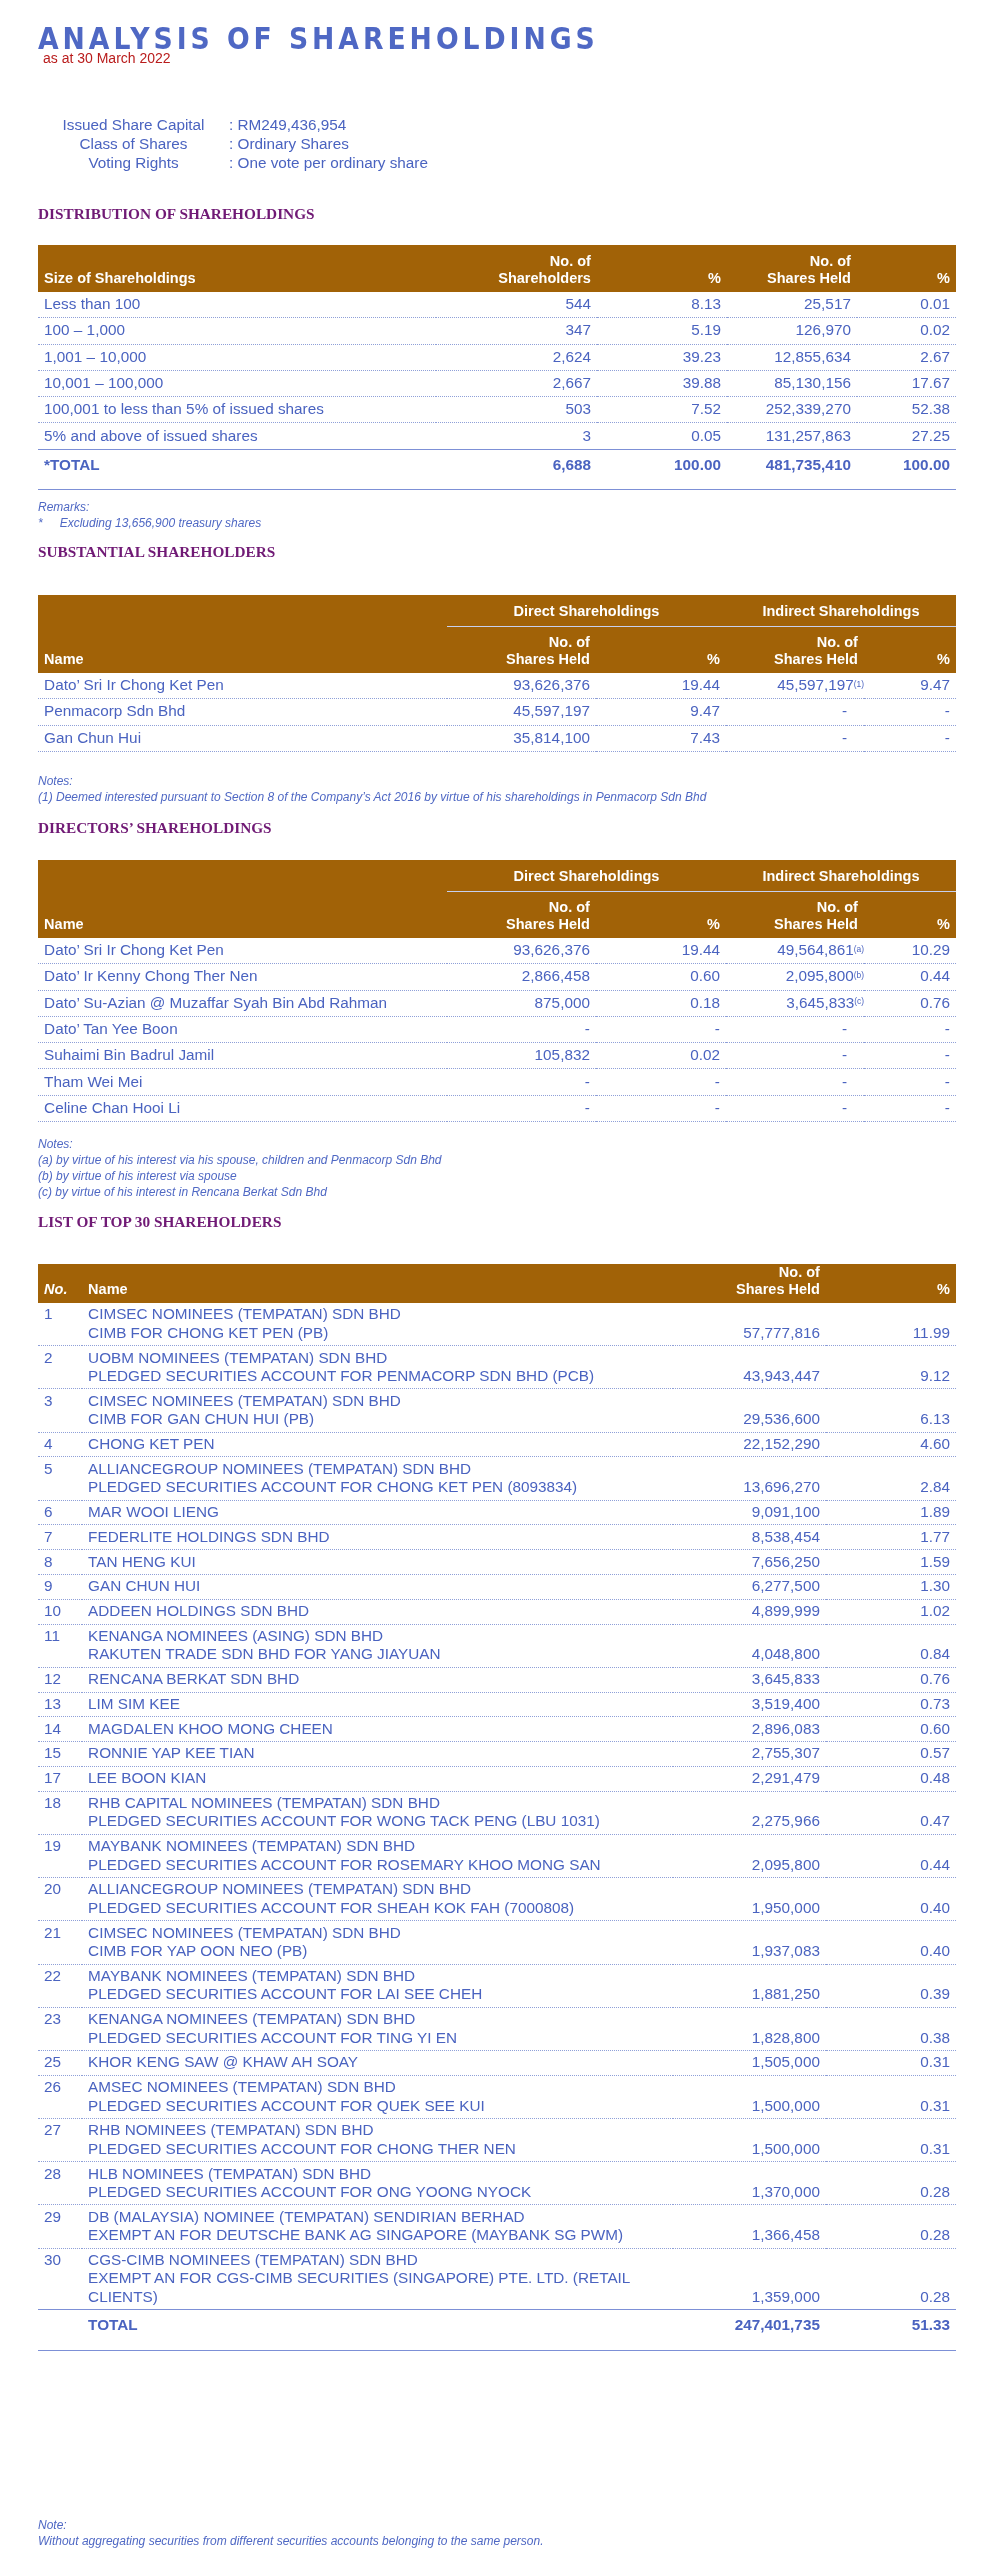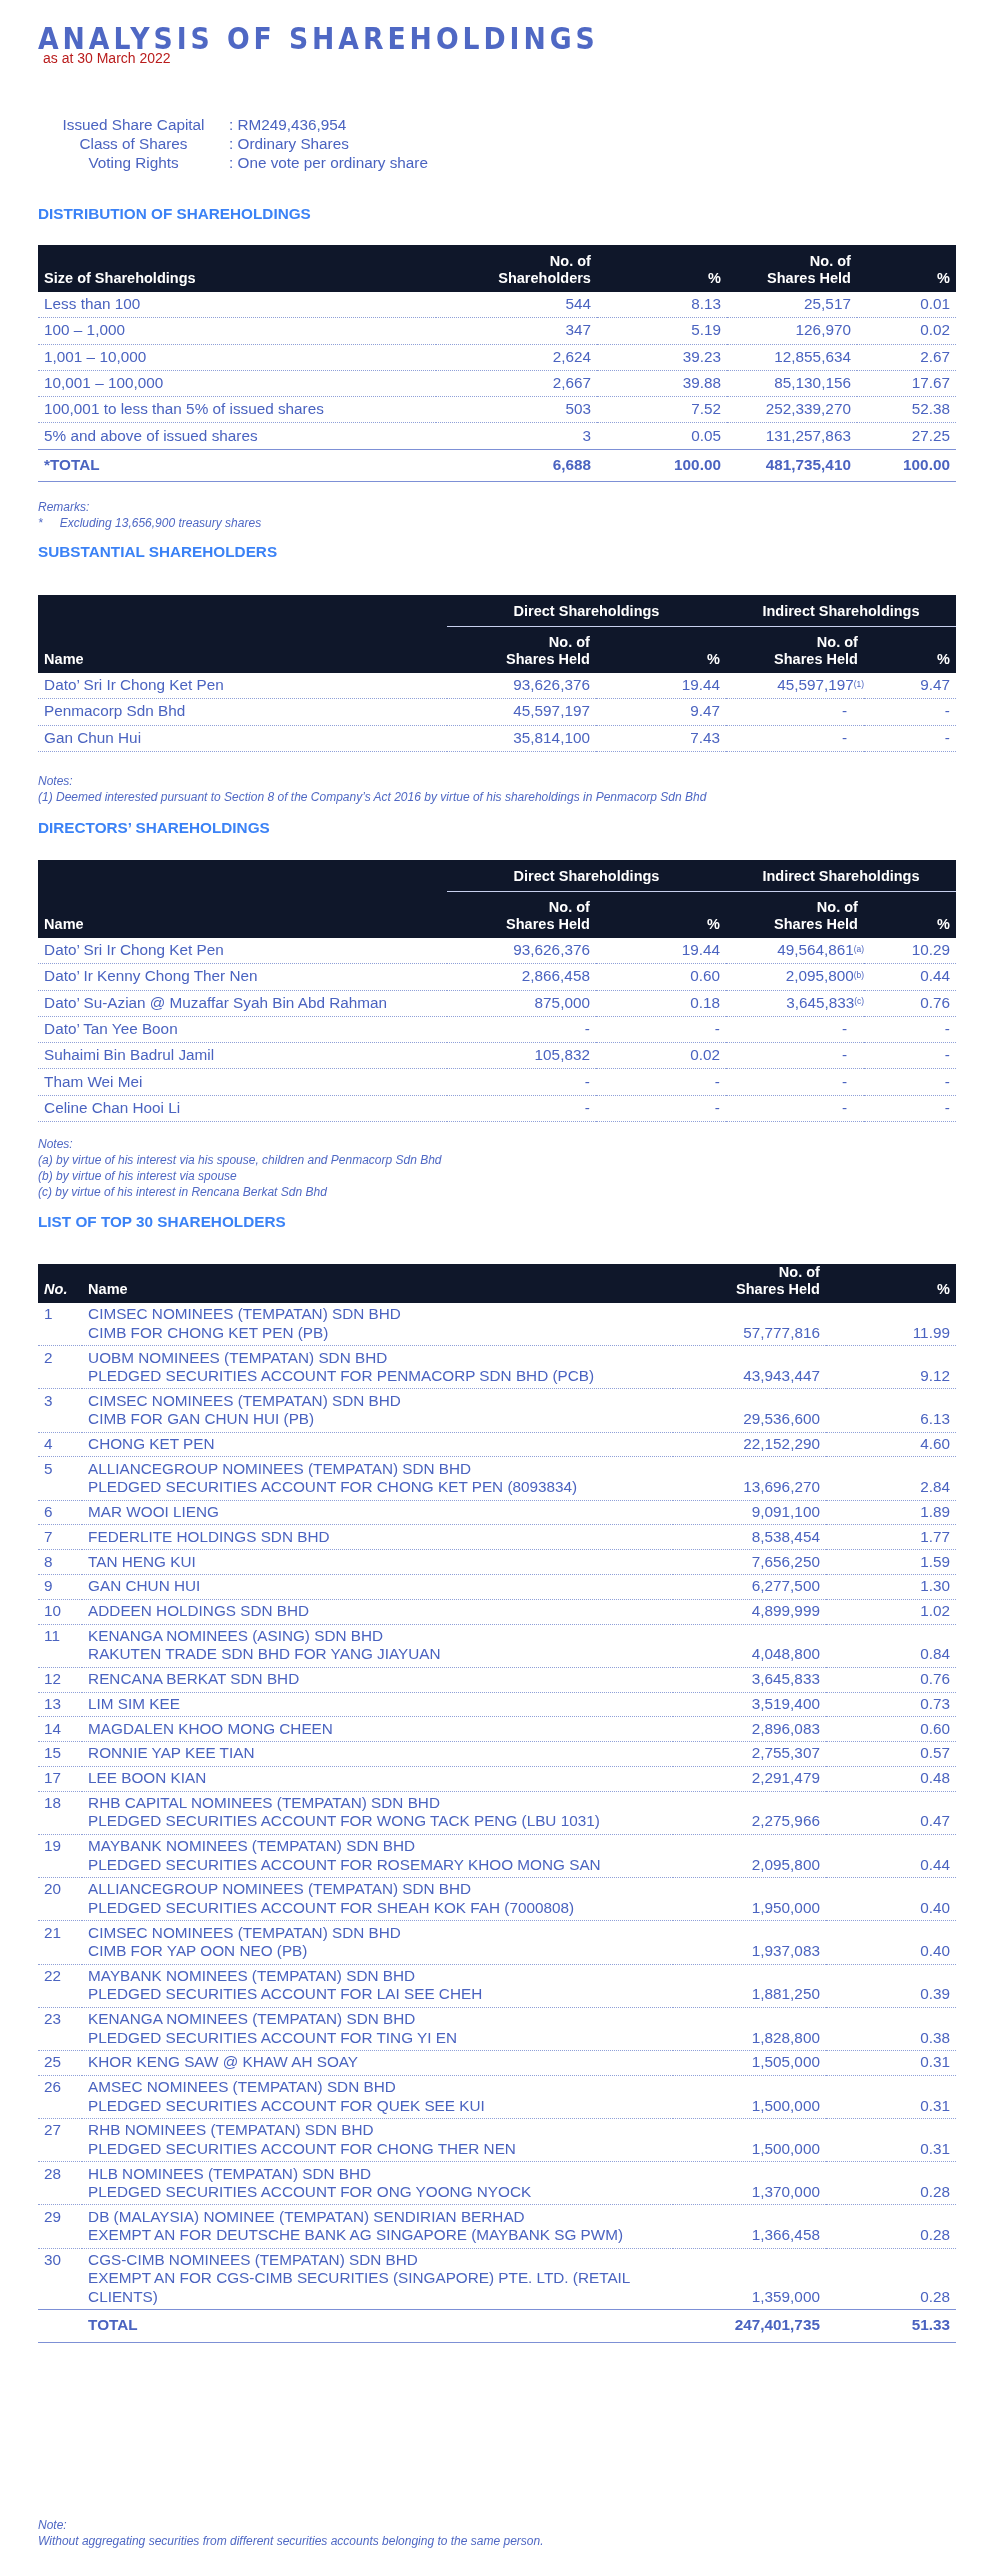--- a/index.html
+++ b/index.html
@@ -22,35 +22,35 @@
   }
   .subtitle {
     position: absolute; left: 5px; top: 50px;
     font-size: 14px; color: #b91c1c;
   }
   .info { position: absolute; left: 0; top: 115px; font-size: 15.3px; line-height: 19px; }
   .info-row { display: flex; text-align: center; }
   .info-label { width: 191px; }
   .section-title {
     position: absolute; left: 0;
-    font-weight: bold; font-size: 15.3px; color: #3b82f6;
+    font-weight: bold; font-size: 15.3px; color: #701a75; font-family: Liberation Serif, serif;
   }
 
   table { border-collapse: collapse; width: 918px; position: absolute; left: 0; }
   th {
-    background: #0f172a; color: #ffffff; font-weight: bold; font-size: 14.5px;
+    background: #a16207; color: #ffffff; font-weight: bold; font-size: 14.5px;
     line-height: 17px; vertical-align: bottom; padding: 0 6.1px 4.6px 6.1px;
   }
   td {
     font-size: 15.3px; line-height: 18.4px; padding: 3.1px 6.1px 3.8px 6.1px;
     border-bottom: 0.8px dotted #8fa0d8; vertical-align: bottom; color: #4a63c0;
   }
   .r { text-align: right; }
   .l { text-align: left; }
-  tr.total td { font-weight: bold; border-top: 1.5px solid #7d90d6; border-bottom: 1.5px solid #7d90d6; padding-top: 6.1px; padding-bottom: 7px; }
+  tr.total td { font-weight: bold; border-top: 1.5px solid #7d90d6; border-bottom: 1.5px solid #7d90d6; padding-top: 6.1px; padding-bottom: 15px; }
   sup { font-size: 8.4px; vertical-align: top; position: relative; top: -1.5px; }
 
   .dist th { height: 47px; }
   .sub-group th.group { padding: 6.1px 6.1px 3.1px 6.1px; text-align: center; border-bottom: 1.5px solid #c7d0ee; height: 31px; vertical-align: middle;}
   .sub-group th.blank { border-bottom: none; }
   .sub-group tr.cols th { height: 47px; padding-top: 6.1px; }
 
   .notes { position: absolute; left: 0; font-style: italic; font-size: 12px; line-height: 16px; color: #4f68c4; }
   .notes .ind { padding-left: 17px; }
   .top30 td { padding-top: 2.3px; padding-bottom: 3.1px; }

